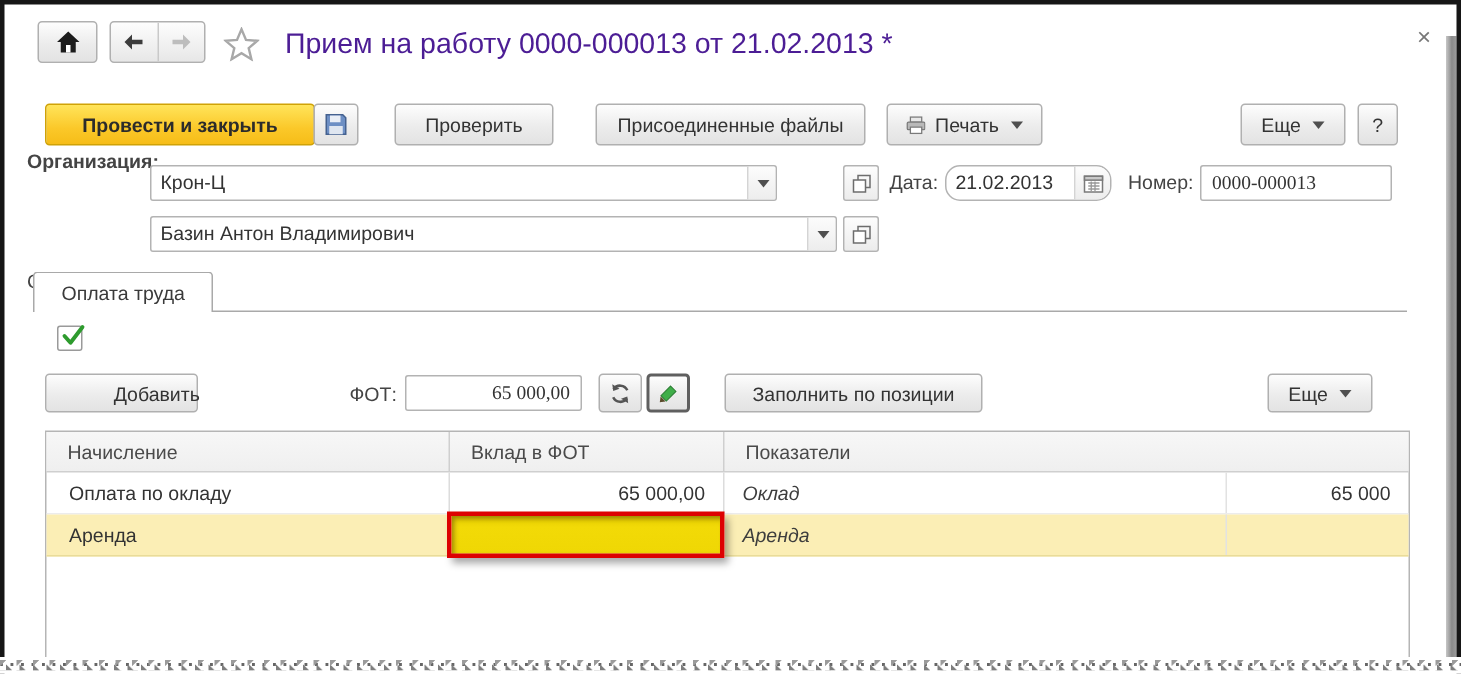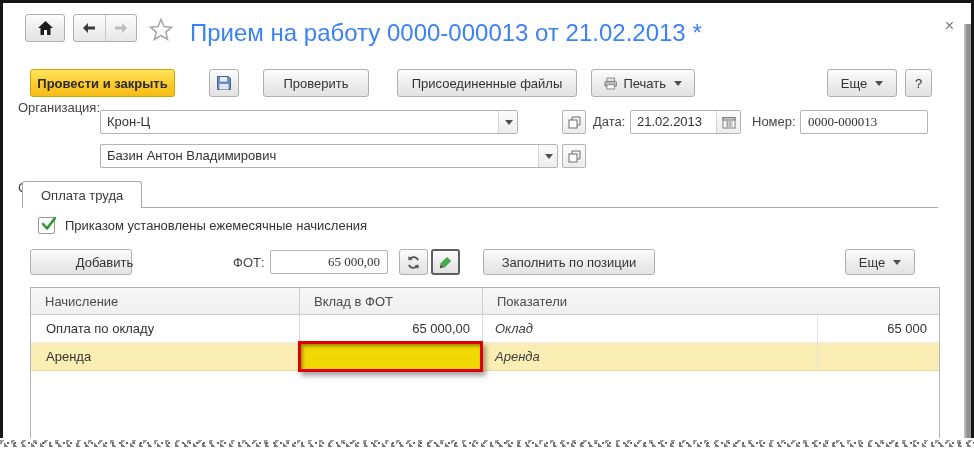--- a/index.html
+++ b/index.html
@@ -41,21 +41,21 @@
     background: linear-gradient(#fdfdfd,#ececec); border: 1px solid #b3b3b3; border-radius: 2px; }
   .plain-input { position: absolute; height: 24px; background: #fff; border: 1px solid #b3b3b3; border-radius: 2px; padding: 3px 7px; white-space: nowrap; font-family: Liberation Serif, serif; }
 
   
   .home-btn { position: absolute; left: 25px; top: 14px; width: 40px; height: 28px; }
   .nav-group { position: absolute; left: 73px; top: 14px; width: 64px; height: 28px; display: flex;
     border: 1px solid #b0b0b0; border-radius: 3px; background: linear-gradient(#fdfdfd,#e7e7e7); overflow: hidden; }
   .nav-group .half { flex: 1; display: flex; align-items: center; justify-content: center; }
   .nav-group .half + .half { border-left: 1px solid #c9c9c9; }
   .star { position: absolute; left: 149px; top: 18px; }
-  .page-title { position: absolute; left: 190px; top: 19px; font-size: 24px; color: #3b82f6; white-space: nowrap; }
+  .page-title { position: absolute; left: 190px; top: 19px; font-size: 19px; color: #4c1d95; white-space: nowrap; }
   .close-x { position: absolute; right: 16px; top: 16px; font-size: 16px; color: #777; line-height: 1; padding: 2px 4px; }
 
   
   .toolbar { position: absolute; left: 0; top: 69px; width: 960px; height: 30px; }
   .toolbar .btn { position: absolute; top: 0; }
 
   
   .tabstrip { position: absolute; left: 22px; right: 36px; top: 181px; height: 27px; border-bottom: 1px solid #a9a9a9; display: flex; align-items: flex-end; }
   .tab { height: 26px; display: flex; align-items: center; padding: 0 18px;
     border: 1px solid #a9a9a9; border-bottom: none; border-radius: 3px 3px 0 0; margin-right: 2px;
@@ -115,21 +115,21 @@
   </div>
   <div class="star">
     <svg width="24" height="23" viewBox="0 0 24 23">
         <path d="M12 1.5 L15 8.6 L22.5 9.2 L16.8 14.1 L18.6 21.5 L12 17.5 L5.4 21.5 L7.2 14.1 L1.5 9.2 L9 8.6 Z" fill="#fff" stroke="#a8a8a8" stroke-width="1.6"></path>
       </svg>
   </div>
   <div class="page-title">Прием на работу 0000-000013 от 21.02.2013 *</div>
   <div class="close-x">×</div>
 
   <div class="toolbar">
-    <div class="btn primary" style="left:30px; width:145px;">
+    <div class="btn primary" style="left:30px; width:180px;">
       <span>Провести и закрыть</span>
     </div>
     <div class="btn icon-only" style="left:209px; width:30px;">
       <svg width="16" height="16" viewBox="0 0 16 16">
           <path d="M1.5 1.5 H12.5 L14.5 3.5 V14.5 H1.5 Z" fill="#6d8fc4" stroke="#44618f"></path>
           <rect x="4" y="2" width="7" height="4.5" fill="#e9eef6"></rect>
           <rect x="3.5" y="9" width="9" height="5.5" fill="#dfe6f0"></rect>
         </svg>
     </div>
     <div class="btn" style="left:263px; width:106px;">
@@ -149,35 +149,35 @@
     </div>
     <div class="btn" style="left:827px; width:70px;">
       <span>Еще</span>
       <span class="caret"></span>
     </div>
     <div class="btn icon-only" style="left:905px; width:27px;">
       <span>?</span>
     </div>
   </div>
 
-  <div class="field-label" style="left:18px; top:100px;">Организация:</div>
+  <div class="field-label" style="left:18px; top:100px;font-weight:bold;">Организация:</div>
   <div class="combo" style="left:100px; top:110px; width:418px;">
     <div class="text">Крон-Ц</div>
     <div class="seg">
         <span class="caret"></span>
       </div>
   </div>
   <div class="side-btn" style="left:562px; top:110px;">
     <svg width="13" height="13" viewBox="0 0 13 13">
         <rect x="1" y="4" width="8" height="8" fill="#fff" stroke="#6d6d6d"></rect>
         <path d="M4 4 V1 H12 V9 H9" fill="none" stroke="#6d6d6d"></path>
       </svg>
   </div>
   <div class="field-label" style="left:593px; top:114px;">Дата:</div>
-  <div class="combo" style="left:630px; top:110px; width:111px;">
+  <div class="combo" style="left:630px; top:110px; width:111px;border-radius:10px;">
     <div class="text">21.02.2013</div>
     <div class="seg" style="width:24px;">
       <svg width="14" height="13" viewBox="0 0 14 13">
           <rect x="1" y="1.5" width="12" height="10.5" fill="#fff" stroke="#7a7a7a"></rect>
           <rect x="1" y="1.5" width="12" height="2.6" fill="#c9c9c9" stroke="#7a7a7a"></rect>
           <path d="M3.5 6 H11 M3.5 8 H11 M3.5 10 H11 M5.5 5 V11.5 M8 5 V11.5" stroke="#9a9a9a" stroke-width="0.9"></path>
         </svg>
     </div>
   </div>
   <div class="field-label" style="left:752px; top:114px;">Номер:</div>
@@ -202,21 +202,20 @@
         <span>Оплата труда</span>
       </div>
   </div>
 
   <div class="chk-row">
     <div class="checkbox">
       <svg width="18" height="17" viewBox="0 0 18 17">
           <path d="M3 9 L7 13.5 L15 3" fill="none" stroke="#2e9b2e" stroke-width="2.6" stroke-linecap="round" stroke-linejoin="round"></path>
         </svg>
     </div>
-    <span>Приказом установлены ежемесячные начисления</span>
   </div>
 
   <div class="cmdbar">
     <div class="btn small" style="left:30px; width:102px;gap:47px;">
       <svg width="15" height="15" viewBox="0 0 15 15">
           <circle cx="7.5" cy="7.5" r="6.6" fill="#54ab54" stroke="#3a8a3a"></circle>
           <path d="M7.5 4 V11 M4 7.5 H11" stroke="#fff" stroke-width="2.1" stroke-linecap="round"></path>
         </svg>
       <span>Добавить</span>
     </div>

